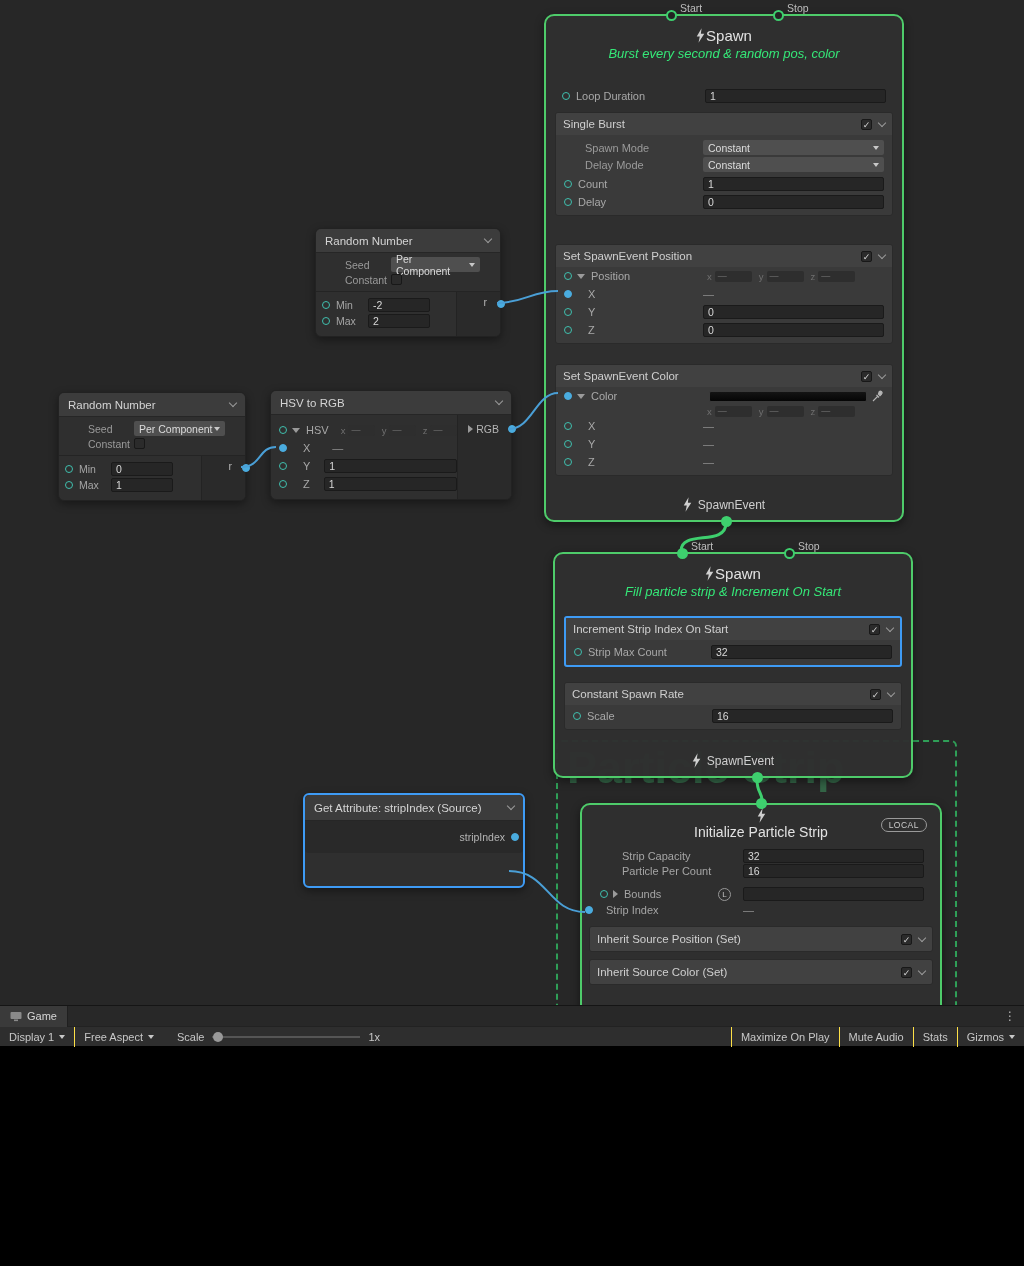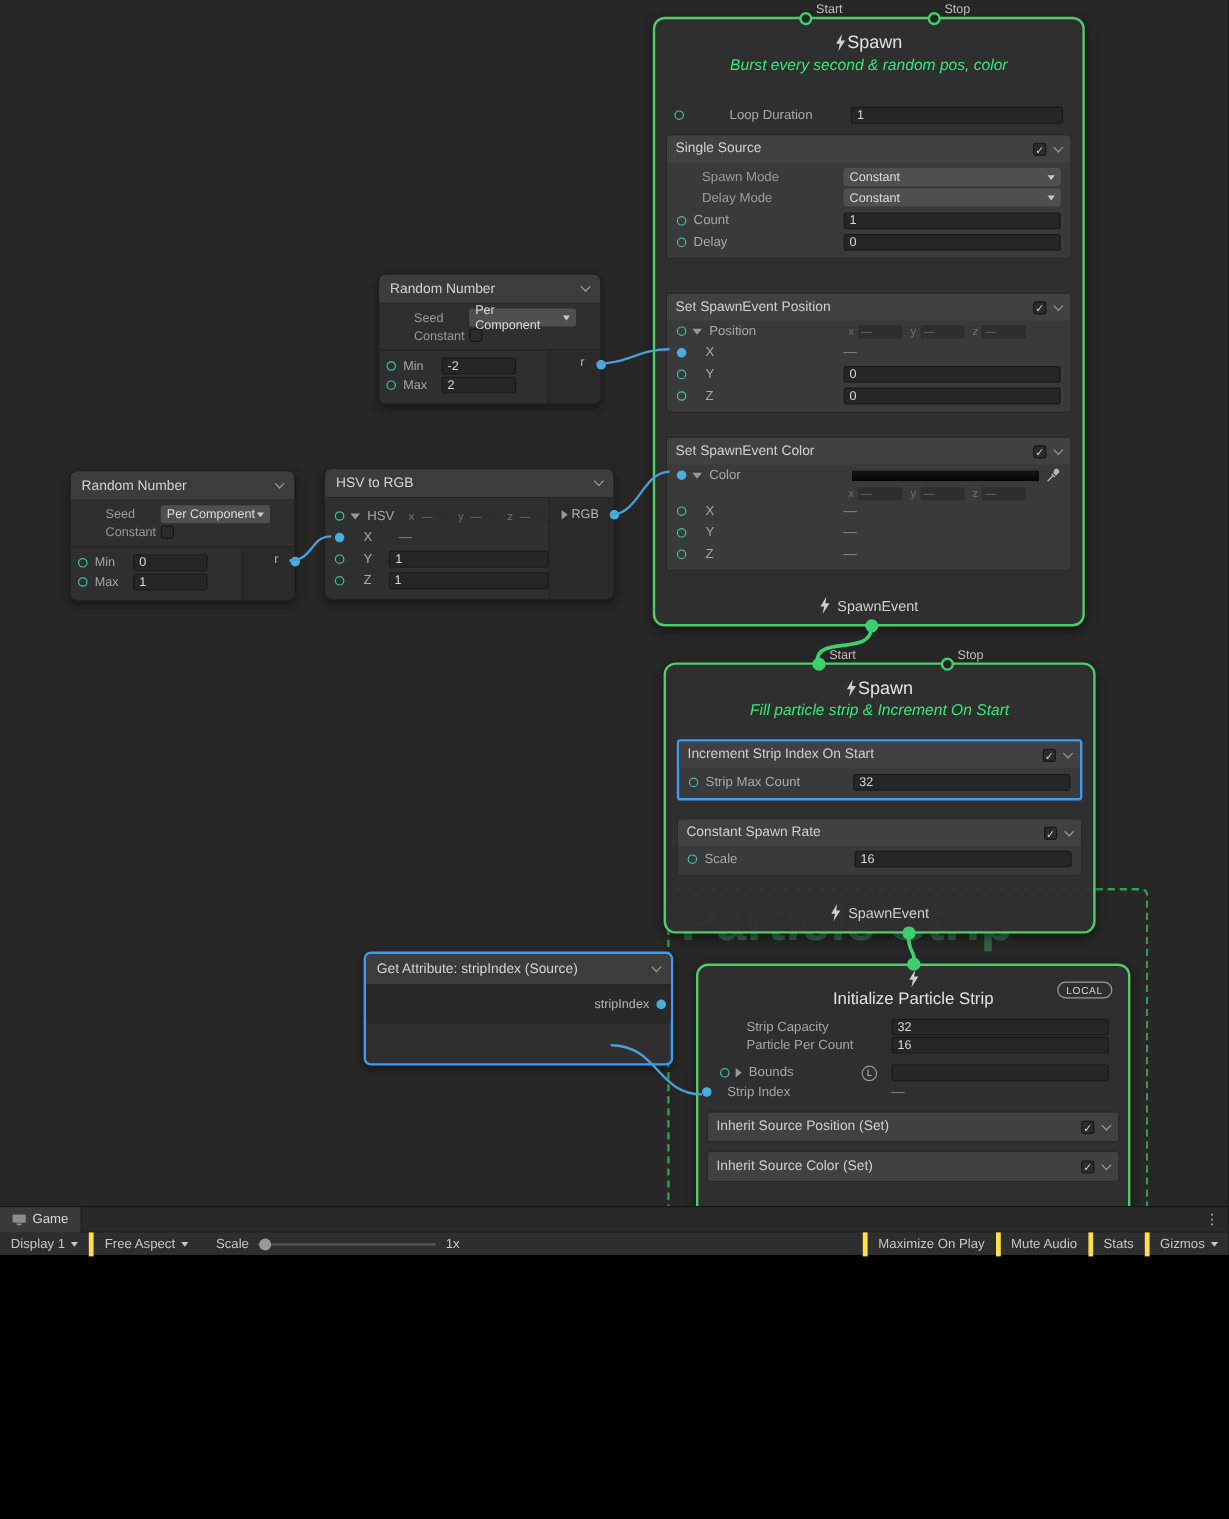--- a/index.html
+++ b/index.html
@@ -23,21 +23,21 @@
   .ctx-sub { text-align:center; color:#35e878; font-size:13px; height:24px;font-style:italic; }
   .bolt { width:9px; height:15px; flex:none; }
   .ctx-footer { position:absolute; bottom:8px; left:0; right:0; display:flex; justify-content:center; align-items:center; gap:6px; color:#cfcfcf; font-size:12px; }
 
   .flowport { position:absolute; width:11px; height:11px; border-radius:50%; border:2px solid #3ecf6e; background:#232323; z-index:4; }
   .flowport.on { background:#3ecf6e; }
   .flowlbl { position:absolute; font-size:10.5px; color:#bdbdbd; z-index:4; white-space:nowrap; }
 
   .absrow { position:absolute; left:9px; right:9px; }
   .prow, .brow { display:flex; align-items:center; font-size:11px; color:#a8a8a8; }
-  .prow { height:20px; padding:0 7px;gap:32px; }
+  .prow { height:20px; padding:0 7px; }
   .brow { height:18px; padding:0 8px; }
   .block { background:#3a3a3a; border-radius:3px; border:1px solid #2a2a2a; overflow:hidden; }
   .block.selected { border:2px solid #3e9bf5; }
   .bhead { display:flex; align-items:center; height:22px; padding:0 7px; background:#414141; color:#cfcfcf; font-size:11.5px; }
   .spacer { flex:1; }
   .cb { width:11px; height:11px; flex:none; background:#2b2b2b; border:1px solid #181818; border-radius:2px; color:#d6d6d6; font-size:9px; line-height:10px; text-align:center; margin-right:7px; }
   .chev { width:6px; height:6px; flex:none; border-right:1.5px solid #9a9a9a; border-bottom:1.5px solid #9a9a9a; transform:rotate(45deg); margin-top:-3px; }
   .port { width:8px; height:8px; flex:none; border-radius:50%; border:1px solid #3fbfae; background:transparent; }
   .port.on { background:#4aacdf; border-color:#4aacdf; }
   .rlbl { margin-left:6px; white-space:nowrap; }
@@ -81,21 +81,21 @@
   .badge { position:absolute; right:13px; top:13px; border:1px solid #9a9a9a; border-radius:8px; padding:1px 7px; font-size:8.5px; letter-spacing:0.5px; color:#cccccc; }
   .iblocks { padding:8px 7px 0; display:flex; flex-direction:column; gap:7px; }
 
   
   .gametabs { display:flex; align-items:center; height:21px; background:#282828; border-top:1px solid #151515; }
   .tab { display:flex; align-items:center; gap:5px; height:21px; padding:0 10px; background:#3a3a3a; color:#d6d6d6; font-size:11px; border-right:1px solid #1f1f1f; }
   .gicon { width:12px; height:12px; }
   .kebab { color:#b5b5b5; font-size:12px; padding:0 8px; }
   .gamebar { display:flex; align-items:center; height:20px; background:#2e2e2e; border-top:1px solid #222; font-size:11px; color:#c8c8c8; }
   .gbtn { display:flex; align-items:center; gap:5px; height:20px; padding:0 9px; white-space:nowrap; }
-  .gbtn.sep { border-left:4px solid #fde047;justify-content:flex-end; }
+  .gbtn.sep { border-left:1px solid #fde047;justify-content:flex-end; }
   .glabel { padding:0 4px; white-space:nowrap; }
   .slider { position:relative; width:148px; height:14px; margin:0 4px; }
   .slider .track { position:absolute; left:0; right:0; top:6px; height:2px; background:#555; }
   .slider .knob { position:absolute; left:1px; top:2px; width:10px; height:10px; border-radius:50%; background:#999; }
   .gameview { width:1024px; height:220px; background:#000; }
 </style>
 </head>
 <body>
 
 <div class="graph">
@@ -118,21 +118,21 @@
     <div class="ctx-sub">Burst every second &amp; random pos, color</div>
 
     <div class="absrow prow" style="top:70px;">
       <span class="port"></span>
       <span class="rlbl">Loop Duration</span>
       <div class="field fld-lg">1</div>
     </div>
 
     <div class="absrow block" style="top:96px;">
       <div class="bhead">
-        <span>Single Source</span>
+        <span>Single Burst</span>
         <span class="spacer"></span>
         <span class="cb">✓</span>
         <span class="chev"></span>
       </div>
       <div style="padding:4px 0 2px;">
         <div class="brow" style="height:17px;">
           <span class="slbl">Spawn Mode</span>
           <div class="dd fld-lg">
             <span>Constant</span>
               <span class="arr"></span>
@@ -407,21 +407,21 @@
 
     <div class="ctx-footer">
       <svg class="bolt" viewBox="0 0 10 16">
           <path d="M6.2 0 L0.8 9 H4.2 L2.8 16 L9.2 6 H5.4 Z" fill="#cfcfcf"></path>
         </svg>
       <span>SpawnEvent</span>
     </div>
     <span class="flowport on" style="left:197px; bottom:-7px;"></span>
   </div>
 
-  <div class="node op selected" style="left:303px; top:793px; width:258px; height:95px;">
+  <div class="node op selected" style="left:303px; top:793px; width:222px; height:95px;">
     <div class="op-title" style="height:26px;">
       <span style="overflow:hidden; text-overflow:ellipsis;">Get Attribute: stripIndex (Source)</span>
       <span class="spacer"></span>
       <span class="chev"></span>
     </div>
     <div style="position:relative; height:32px; background:#292929; border-radius:0 0 4px 4px; display:flex; align-items:center; justify-content:flex-end; padding-right:18px;">
       <span style="font-size:10.5px; color:#b5b5b5;">stripIndex</span>
       <span class="port on" style="position:absolute; right:4px;"></span>
     </div>
   </div>

